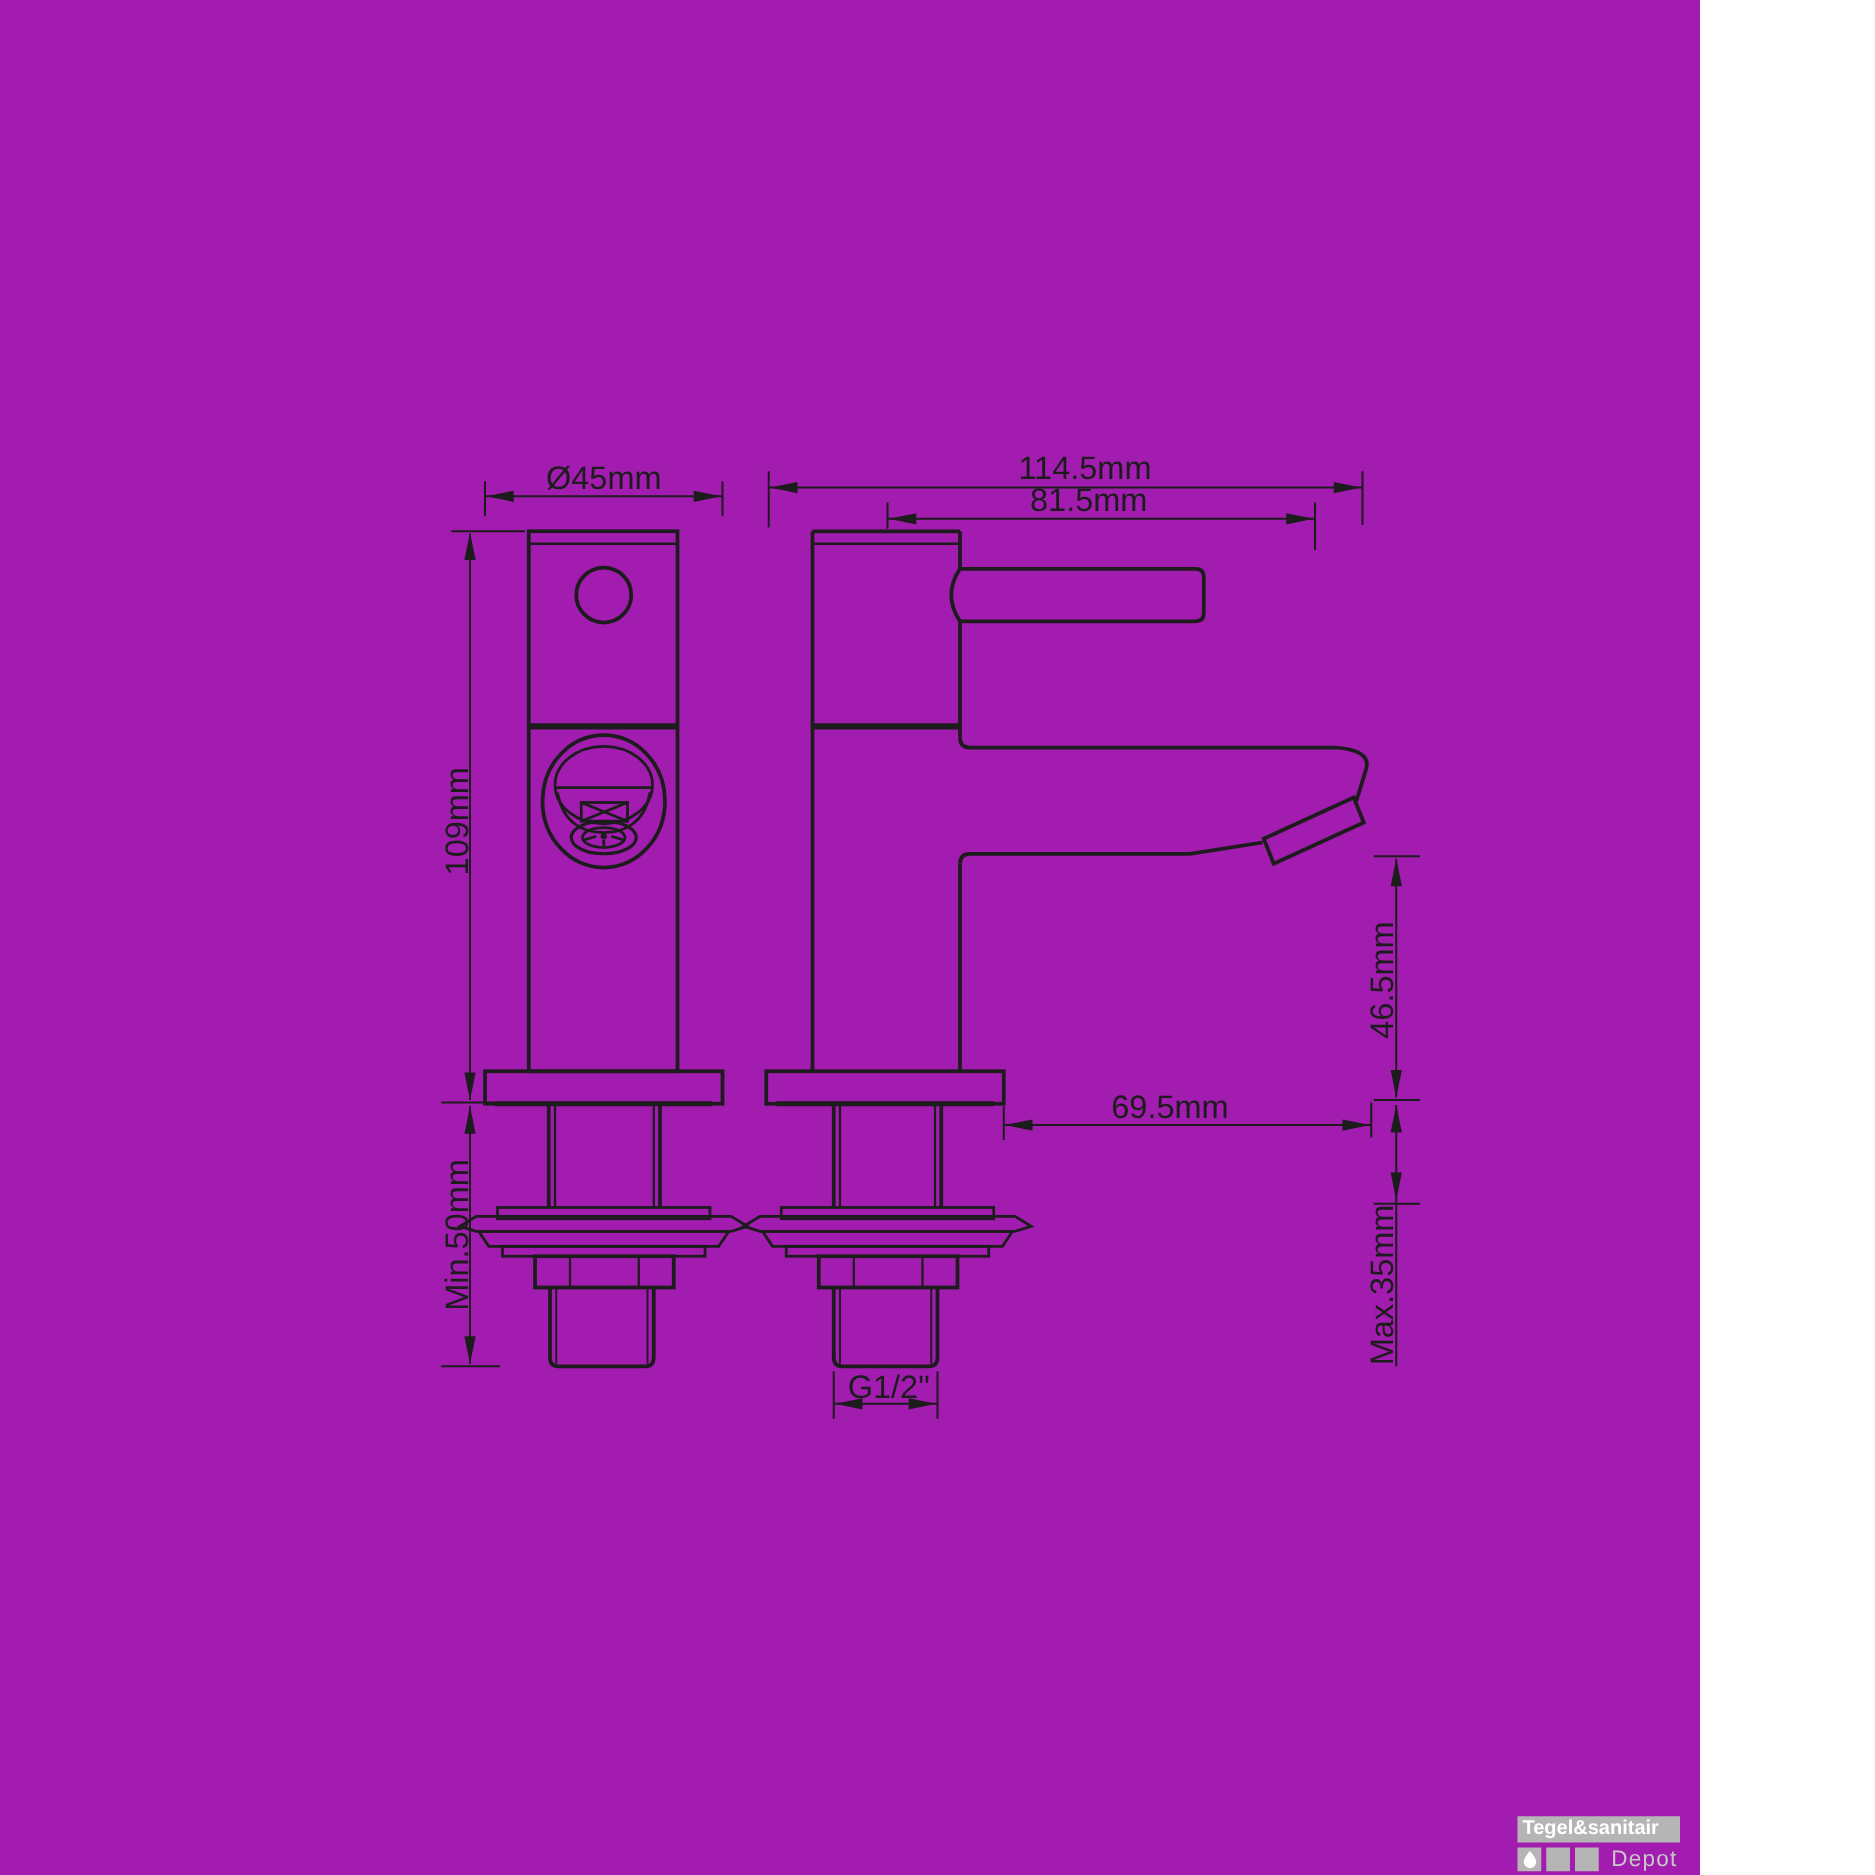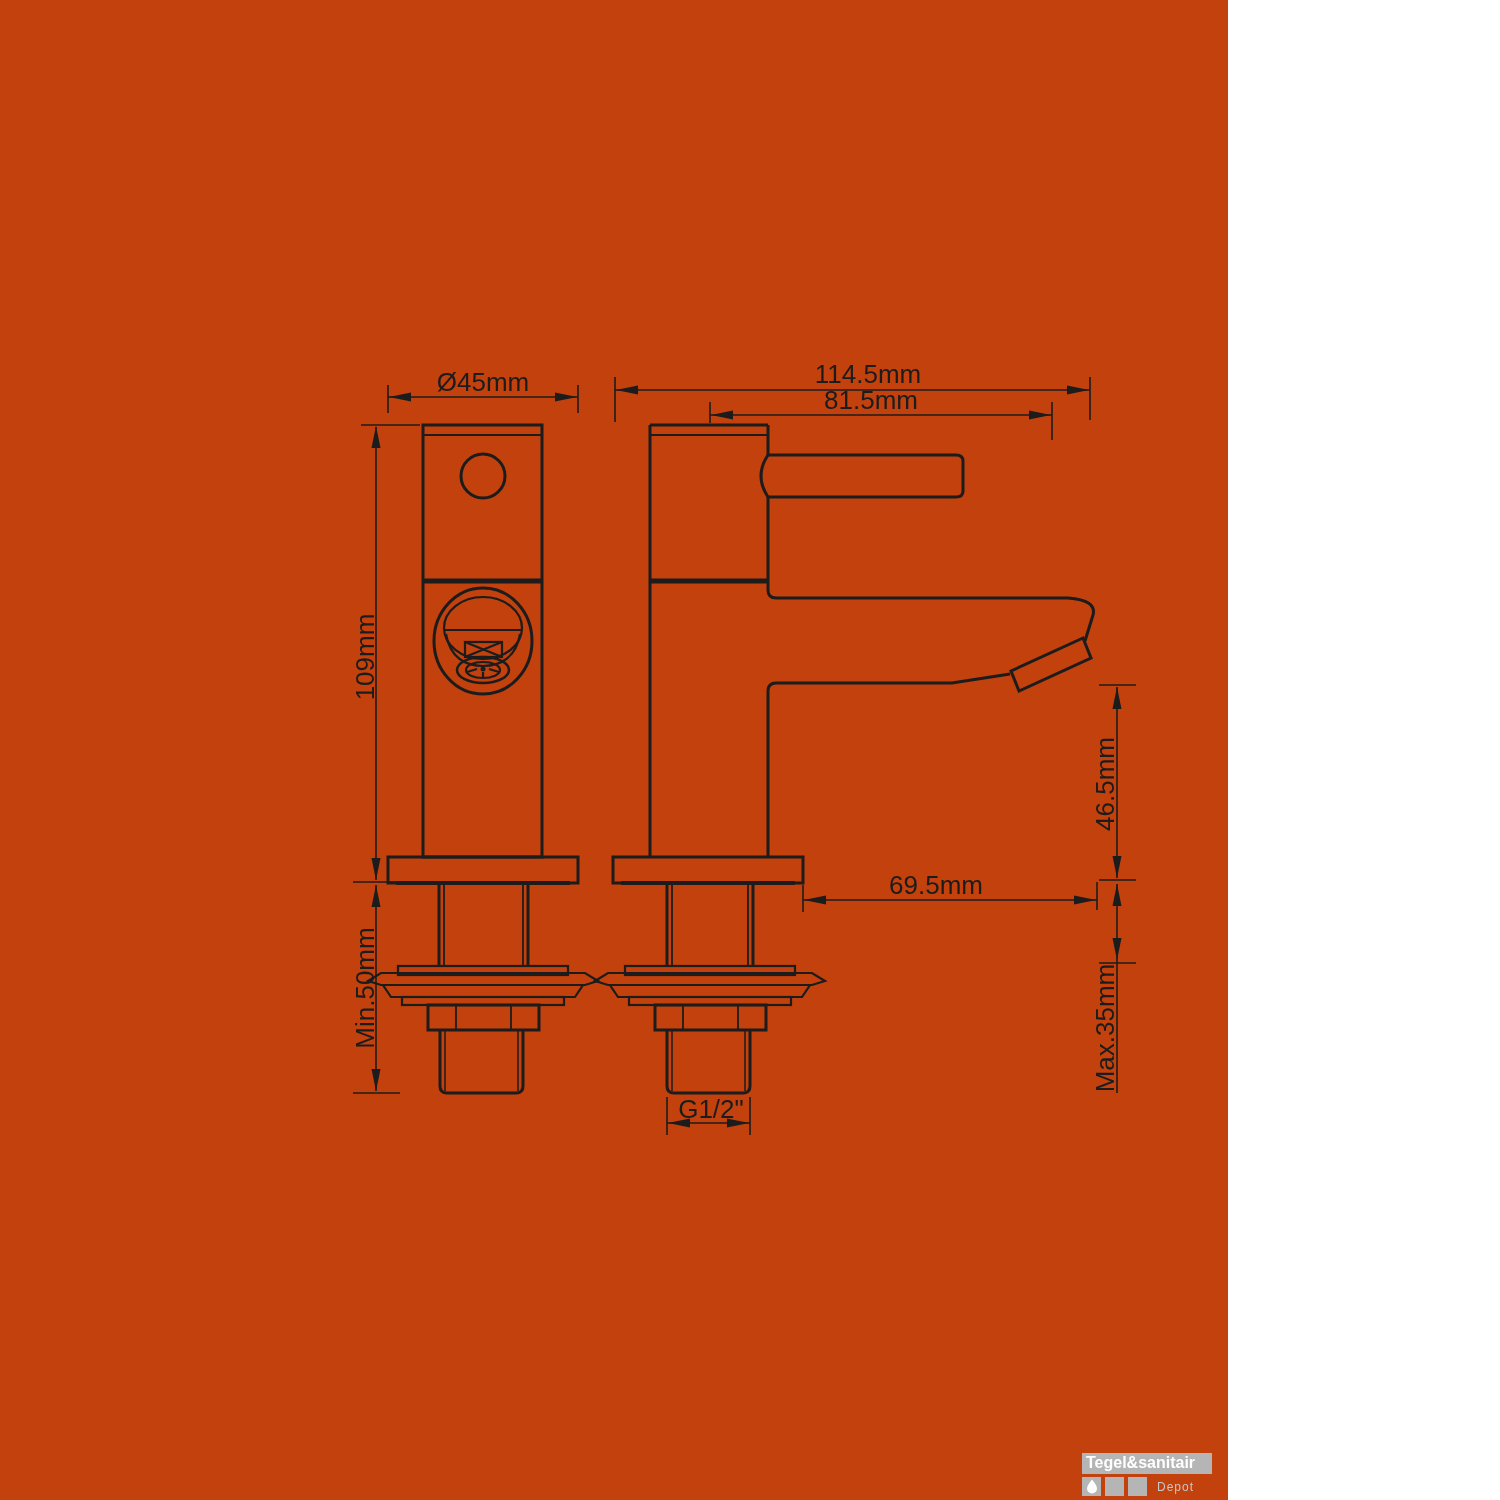--- a/index.html
+++ b/index.html
@@ -1,24 +1,24 @@
 <!DOCTYPE html>
 <html><head>
 <meta charset="utf-8">
 <style>
   html,body{margin:0;padding:0;background:#ffffff;}
-  .stage{position:relative;width:1228px;height:1500px;background:#c2410c;overflow:hidden;
+  .stage{position:relative;width:1360px;height:1500px;background:#a21caf;overflow:hidden;
          font-family:"Liberation Sans", sans-serif;}
   svg text{font-family:"Liberation Sans", sans-serif;font-size:26px;fill:#1c1c1c;}
   .wm{position:absolute;right:16px;top:1453px;width:130px;}
   .wm-top{background:#b5b5b5;color:#ffffff;font-weight:bold;font-size:16px;
           padding:1px 3px 2px 4px;letter-spacing:0px;white-space:nowrap;}
   .wm-row{display:flex;align-items:center;margin-top:3px;gap:4px;}
   .wm-sq{width:19px;height:19px;background:#b5b5b5;display:flex;align-items:center;justify-content:center;}
-  .wm-depot{color:#c8c8c8;font-size:12px;font-weight:400;margin-left:6px;letter-spacing:1px;}
+  .wm-depot{color:#c8c8c8;font-size:18px;font-weight:400;margin-left:6px;letter-spacing:1px;}
 </style>
 </head>
 <body>
 
 <div class="stage">
 
 <svg width="1500" height="1500" viewBox="0 0 1500 1500">
   <g stroke="#1c1c1c" fill="none" stroke-linecap="butt">
 
     <g>

